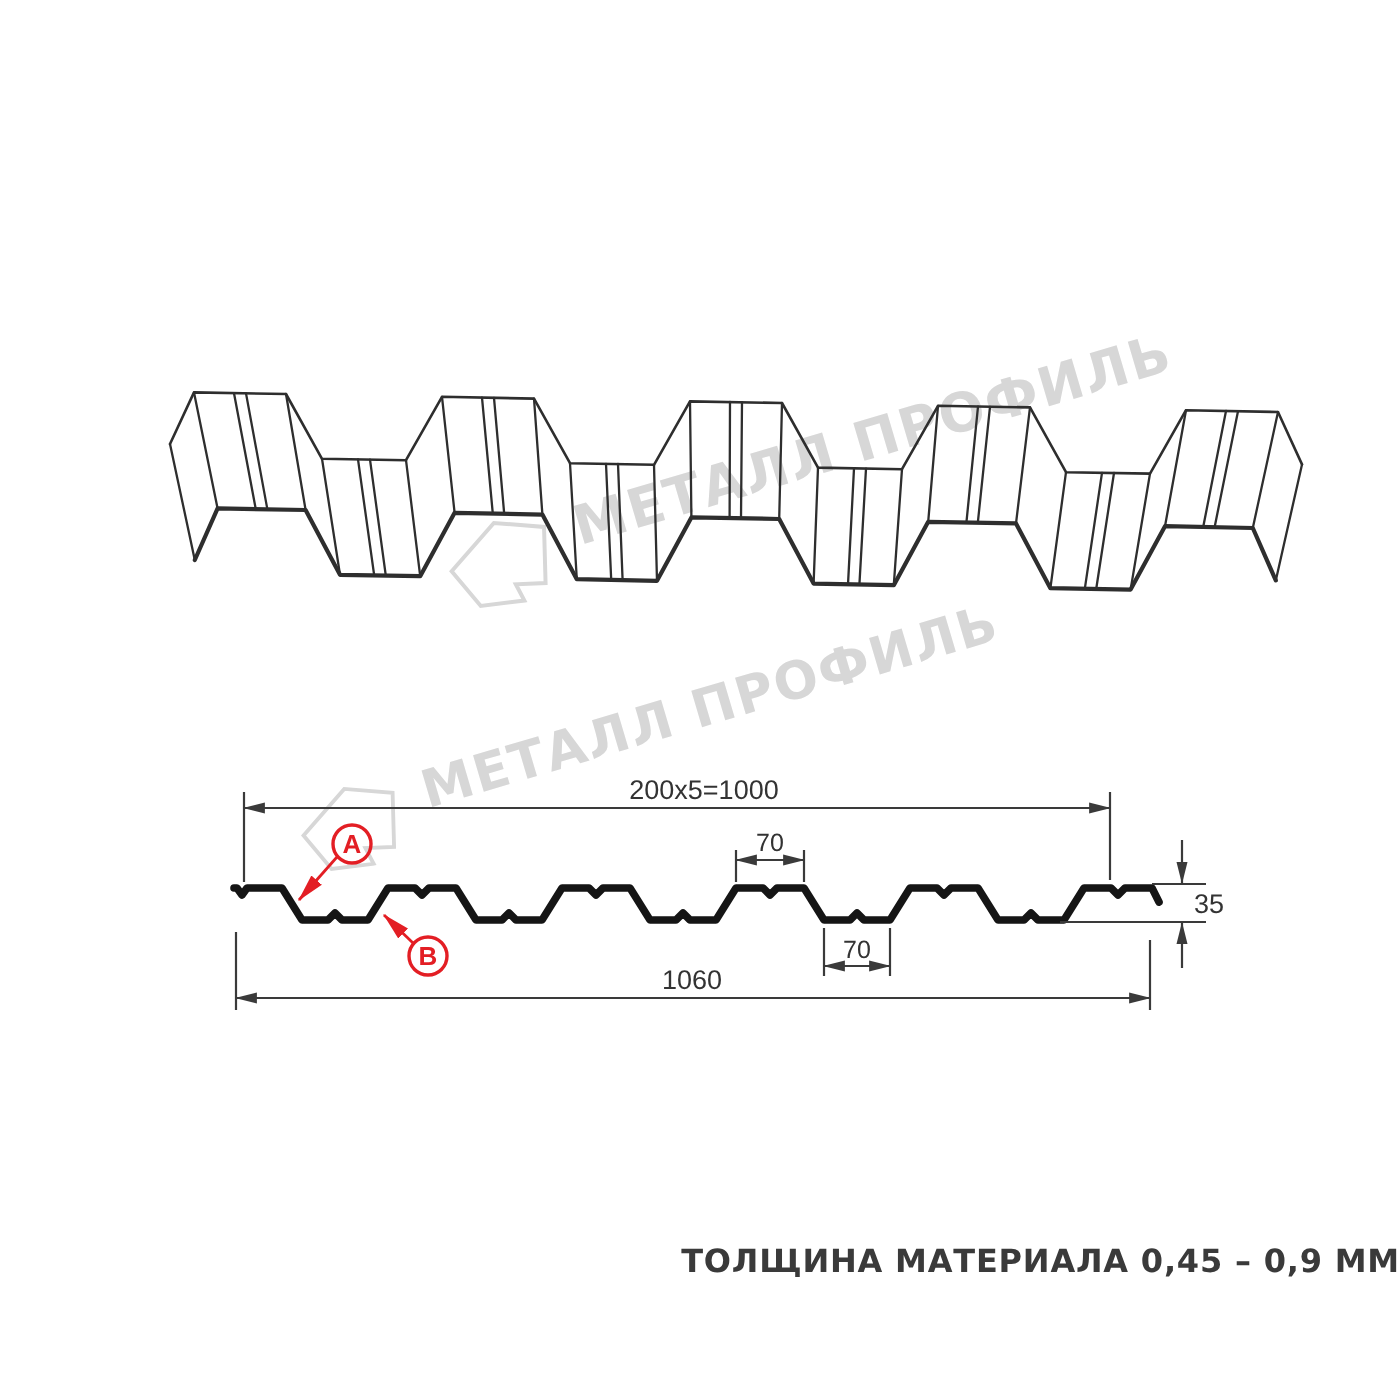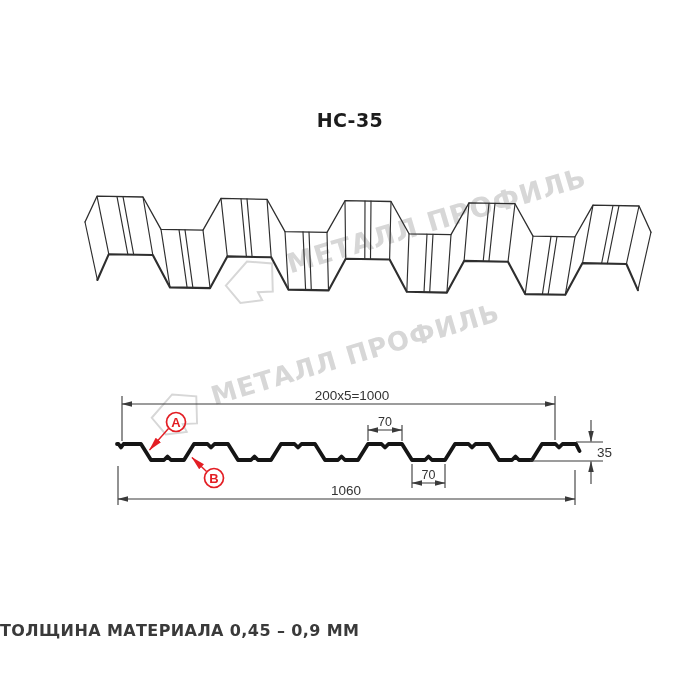--- a/index.html
+++ b/index.html
@@ -4,21 +4,21 @@
 <style>
   html,body{margin:0;padding:0;background:#fff;}
   .page{position:relative;width:700px;height:700px;background:#fff;overflow:hidden;
         font-family:"Liberation Sans",sans-serif;}
   .title{position:absolute;top:58px;left:0;width:700px;text-align:center;
          font-family:"DejaVu Sans",sans-serif;font-size:39px;font-weight:800;
          letter-spacing:1.5px;color:#101010;z-index:3;}
   .subtitle{position:absolute;top:109px;left:0;width:700px;text-align:center;
             font-family:"DejaVu Sans",sans-serif;font-size:19px;font-weight:600;
             letter-spacing:.5px;color:#1c1c1c;z-index:3;}
-  .footer{position:absolute;top:621px;left:0;width:700px;text-align:left;
+  .footer{position:absolute;top:621px;left:0;width:700px;text-align:right;
           font-family:"DejaVu Sans",sans-serif;font-size:16px;font-weight:600;
           letter-spacing:.4px;color:#3a3a3a;z-index:3;}
   .wm{position:absolute;display:flex;align-items:center;gap:12px;z-index:1;
       transform-origin:0 50%;white-space:nowrap;}
   .wm .wm-text{font-family:"DejaVu Sans",sans-serif;font-weight:700;color:#d7d7d7;
       letter-spacing:1px;transform:translateY(-6px);}
   .wm1{left:224px;top:266px;transform:rotate(-16.5deg);}
   .wm1 .wm-text{font-size:27px;}
   .wm2{left:150px;top:399px;transform:rotate(-16.5deg);}
   .wm2 .wm-text{font-size:26px;}
@@ -26,21 +26,20 @@
   svg text{font-family:"Liberation Sans",sans-serif;fill:#333;}
   .dimtxt{font-size:13.5px;}
   .dimtxt70{font-size:12.5px;}
   .redtxt{font-size:13px;font-weight:600;fill:#e31e24;}
 </style>
 </head>
 <body>
 
 <div class="page">
 
-  <div class="subtitle">НС-35</div>
 
   <div class="wm wm1">
     <svg width="56" height="46" viewBox="0 0 62 50">
       <path d="M3,22 L33,3 L59,13 L51,43 L35,39 L37,49 L13,45 Z" fill="none" stroke="#d7d7d7" stroke-width="2.2"></path>
     </svg>
     <span class="wm-text">МЕТАЛЛ ПРОФИЛЬ</span>
   </div>
 
   <div class="wm wm2">
     <svg width="54" height="44" viewBox="0 0 62 50">

